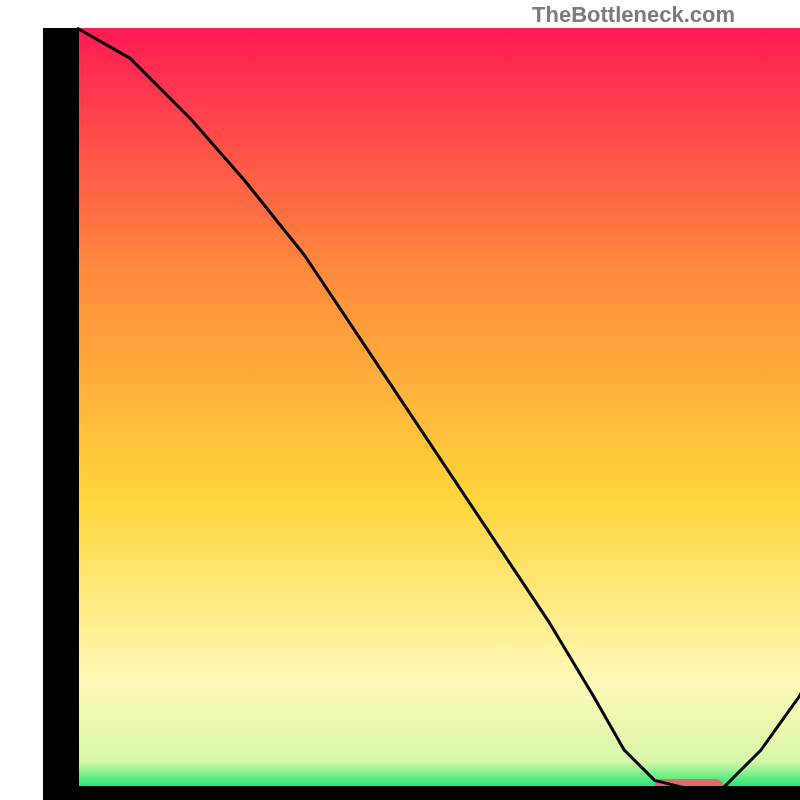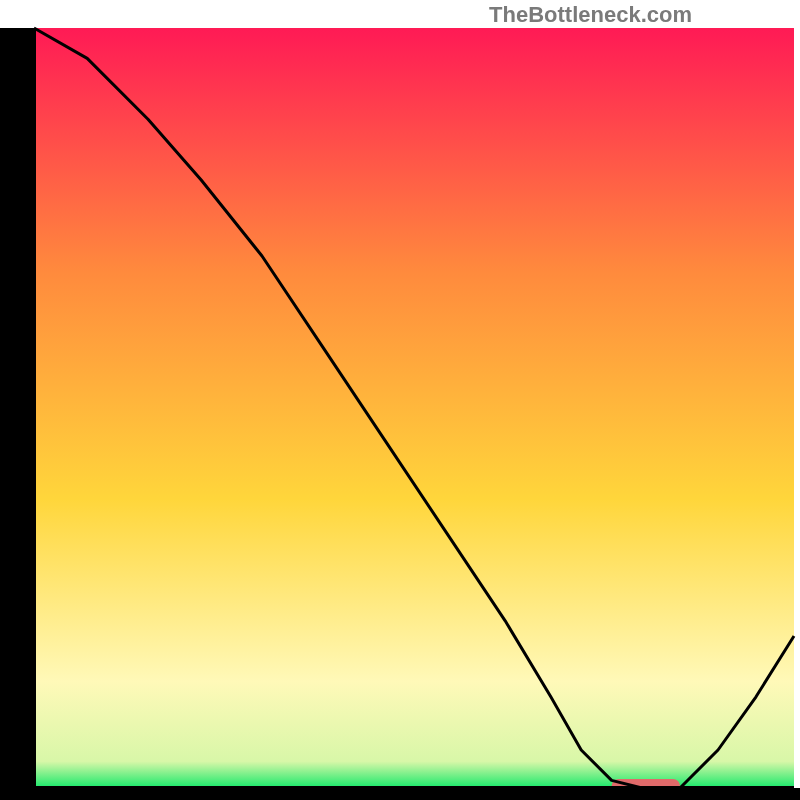--- a/index.html
+++ b/index.html
@@ -7,20 +7,21 @@
     padding: 0;
     width: 800px;
     height: 800px;
     background: #ffffff;
     font-family: Arial, Helvetica, sans-serif;
   }
   .container {
     position: relative;
     width: 700px;
     height: 800px;
+    padding-left: 43px;
   }
   .watermark {
     position: absolute;
     top: 2px;
     right: 8px;
     font-size: 22px;
     font-weight: 600;
     color: #7a7a7a;
     letter-spacing: 0px;
   }

